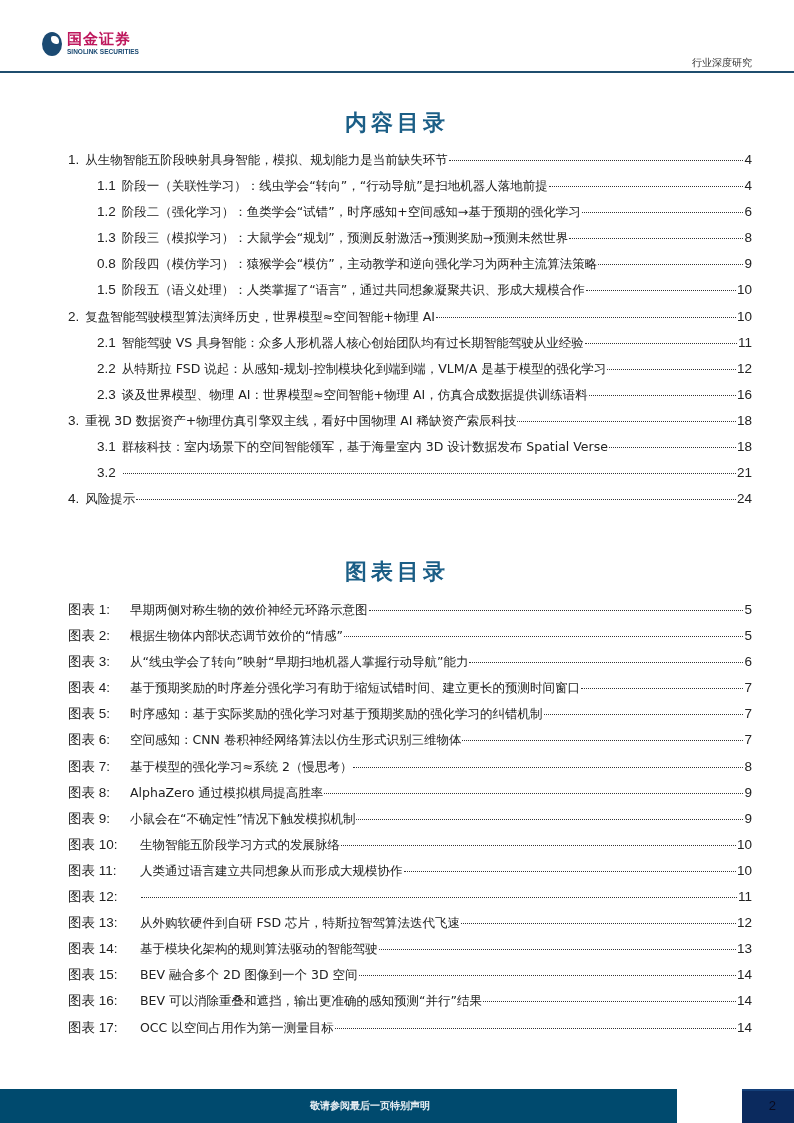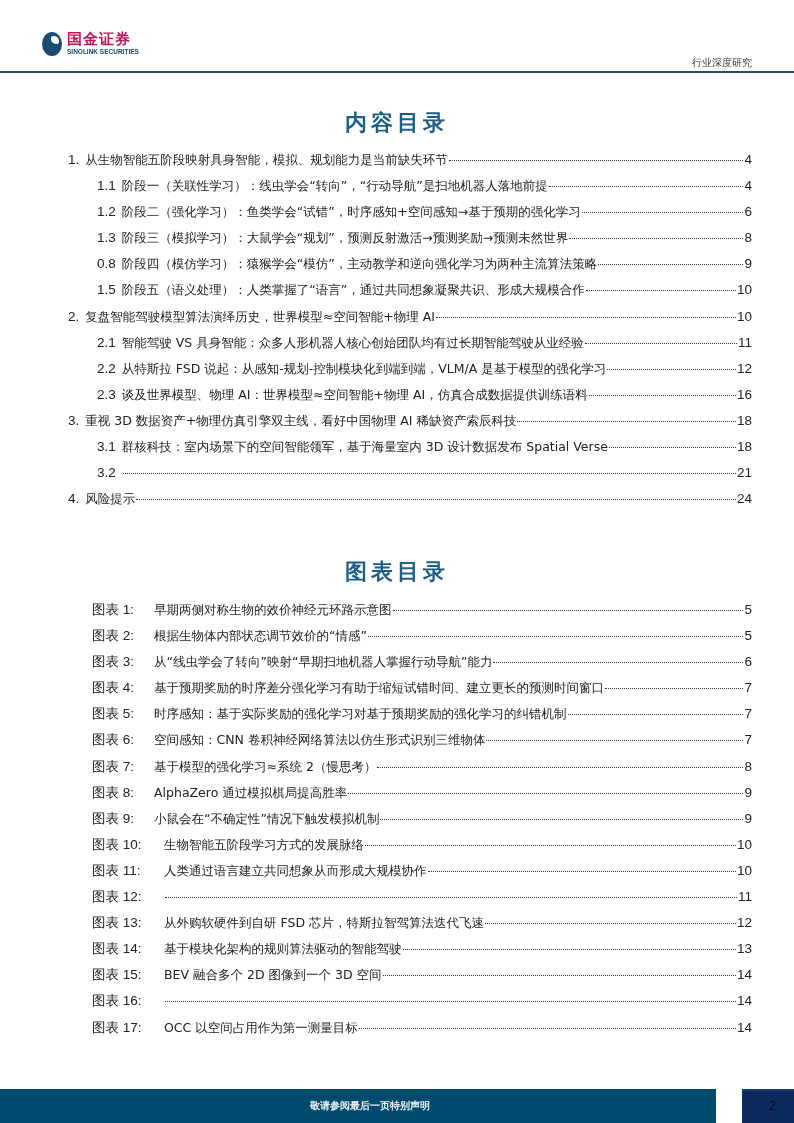--- a/index.html
+++ b/index.html
@@ -36,25 +36,25 @@
     display: flex; align-items: baseline; height: 26.1px; font-size: 12.5px;
     font-family: "DejaVu Sans", sans-serif; color: #222;
   }
   .row .num { font-family: "Liberation Sans", sans-serif; font-size: 13.5px; margin-right: 6px; white-space: nowrap; }
   .row .txt { white-space: nowrap; }
   .row .dots {
     flex: 1; border-bottom: 1px dotted #333; margin: 0 1px; position: relative; top: -3px; min-width: 10px;
   }
   .row .page { font-family: "Liberation Sans", sans-serif; font-size: 13.5px; white-space: nowrap; }
   .row.l2 { padding-left: 29px; }
-  .fig .num { min-width: 56px; margin-right: 6px; margin-left: 24px; }
+  .fig .num { min-width: 56px; margin-right: 6px; }
   .fig.wide .num { min-width: 66px; }
 
   .footer {
-    position: absolute; left: 0; top: 1089px; width: 677px; height: 34px; background: #004a6e; padding-left: 39px;
+    position: absolute; left: 0; top: 1089px; width: 677px; height: 34px; background: #004a6e;
   }
   .footer-text {
     position: absolute; left: 0; width: 740px; top: 10px; text-align: center;
     font-family: "DejaVu Serif", serif; font-size: 10px; color: #e6eef3; font-weight: bold;
   }
   .page-box {
     position: absolute; right: 0; top: 1089px; width: 52px; height: 34px; background: #0b2a5e;
     border-top: 2px solid #14407a; box-sizing: border-box;
   }
   .page-num {
@@ -252,20 +252,21 @@
       <span class="page">13</span>
     </div>
     <div class="row fig wide">
       <span class="num">图表 15:</span>
       <span class="txt">BEV 融合多个 2D 图像到一个 3D 空间</span>
       <span class="dots"></span>
       <span class="page">14</span>
     </div>
     <div class="row fig wide">
       <span class="num">图表 16:</span>
+      <span class="txt">BEV 可以消除重叠和遮挡，输出更准确的感知预测“并行”结果</span>
       <span class="dots"></span>
       <span class="page">14</span>
     </div>
     <div class="row fig wide">
       <span class="num">图表 17:</span>
       <span class="txt">OCC 以空间占用作为第一测量目标</span>
       <span class="dots"></span>
       <span class="page">14</span>
     </div>
   </div>

